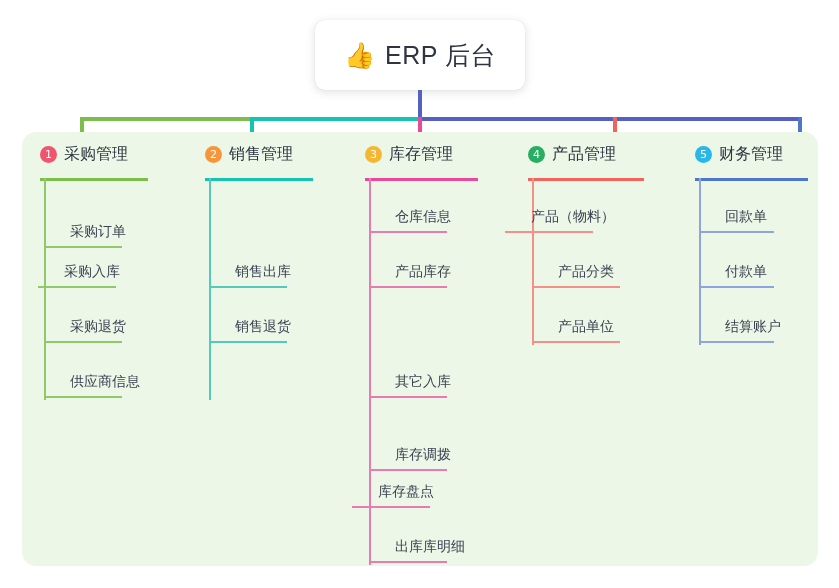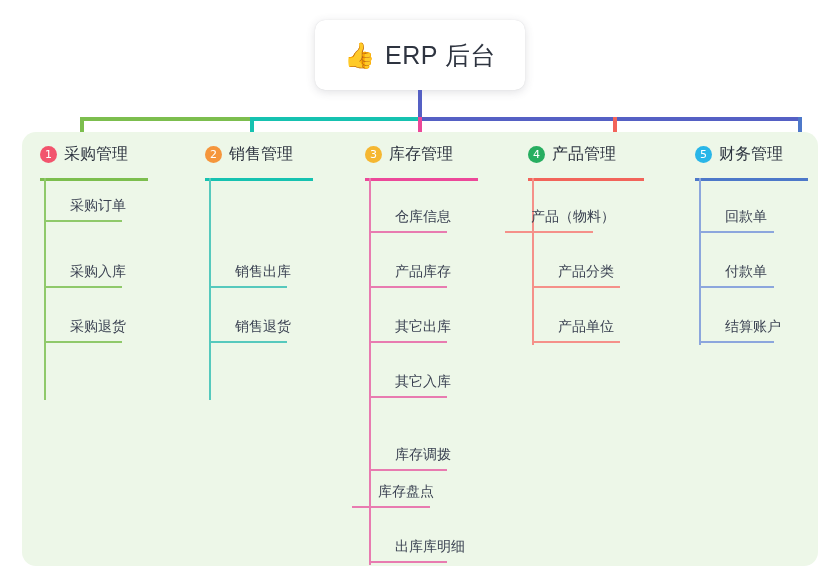--- a/index.html
+++ b/index.html
@@ -74,30 +74,34 @@
       <div class="vline" style="left: 798px; top: 117px; height: 29px; background: rgb(77, 120, 201);"></div>
     </div>
 
   <div class="panel" id="panel">
       <div class="col-head" style="left: 18px;">
         <span class="badge" style="background: rgb(242, 84, 109);">1</span>
         <span class="col-title">采购管理</span>
       </div>
       <div class="col-rule" style="left: 18px; top: 46px; width: 108px; background: rgb(124, 190, 78);"></div>
       <div class="spine" style="left: 22px; top: 46px; height: 222px; background: rgb(143, 201, 106);"></div>
-      <div class="leaf" style="left: 22px; top: 56px; width: 78px; height: 34px;">
+      <div class="leaf" style="left: 22px; top: 82px; width: 78px; height: 34px;">
         <span class="leaf-text">采购订单</span>
         <div class="leaf-rule" style="width: 78px; background: rgb(143, 201, 106);"></div>
       </div>
-      <div class="leaf" style="left: 22px; top: 122px; width: 78px; height: 34px; padding-left: 32px;">
+      <div class="leaf" style="left: 16px; top: 122px; width: 78px; height: 34px; padding-left: 32px;">
         <span class="leaf-text">采购入库</span>
         <div class="leaf-rule" style="width: 78px; background: rgb(143, 201, 106);"></div>
       </div>
       <div class="leaf" style="left: 22px; top: 177px; width: 78px; height: 34px; padding-left: 31px;">
         <span class="leaf-text">采购退货</span>
+        <div class="leaf-rule" style="width: 78px; background: rgb(143, 201, 106);"></div>
+      </div>
+      <div class="leaf" style="left: 22px; top: 232px; width: 78px; height: 34px;">
+        <span class="leaf-text">供应商信息</span>
         <div class="leaf-rule" style="width: 78px; background: rgb(143, 201, 106);"></div>
       </div>
       <div class="col-head" style="left: 183px;">
         <span class="badge" style="background: rgb(245, 150, 60);">2</span>
         <span class="col-title">销售管理</span>
       </div>
       <div class="col-rule" style="left: 183px; top: 46px; width: 108px; background: rgb(22, 194, 176);"></div>
       <div class="spine" style="left: 187px; top: 46px; height: 222px; background: rgb(86, 201, 189);"></div>
       <div class="leaf" style="left: 187px; top: 122px; width: 78px; height: 34px;">
         <span class="leaf-text">销售出库</span>
@@ -112,24 +116,20 @@
         <span class="col-title">库存管理</span>
       </div>
       <div class="col-rule" style="left: 343px; top: 46px; width: 113px; background: rgb(236, 72, 153);"></div>
       <div class="spine" style="left: 347px; top: 46px; height: 387px; background: rgb(232, 123, 176);"></div>
       <div class="leaf" style="left: 347px; top: 67px; width: 78px; height: 34px;">
         <span class="leaf-text">仓库信息</span>
         <div class="leaf-rule" style="width: 78px; background: rgb(232, 123, 176);"></div>
       </div>
       <div class="leaf" style="left: 347px; top: 122px; width: 78px; height: 34px; text-align: right;">
         <span class="leaf-text">产品库存</span>
-        <div class="leaf-rule" style="width: 78px; background: rgb(232, 123, 176);"></div>
-      </div>
-      <div class="leaf" style="left: 347px; top: 177px; width: 78px; height: 34px;">
-        <span class="leaf-text">其它出库</span>
         <div class="leaf-rule" style="width: 78px; background: rgb(232, 123, 176);"></div>
       </div>
       <div class="leaf" style="left: 347px; top: 232px; width: 78px; height: 34px;">
         <span class="leaf-text">其它入库</span>
         <div class="leaf-rule" style="width: 78px; background: rgb(232, 123, 176);"></div>
       </div>
       <div class="leaf" style="left: 347px; top: 305px; width: 78px; height: 34px;">
         <span class="leaf-text">库存调拨</span>
         <div class="leaf-rule" style="width: 78px; background: rgb(232, 123, 176);"></div>
       </div>

